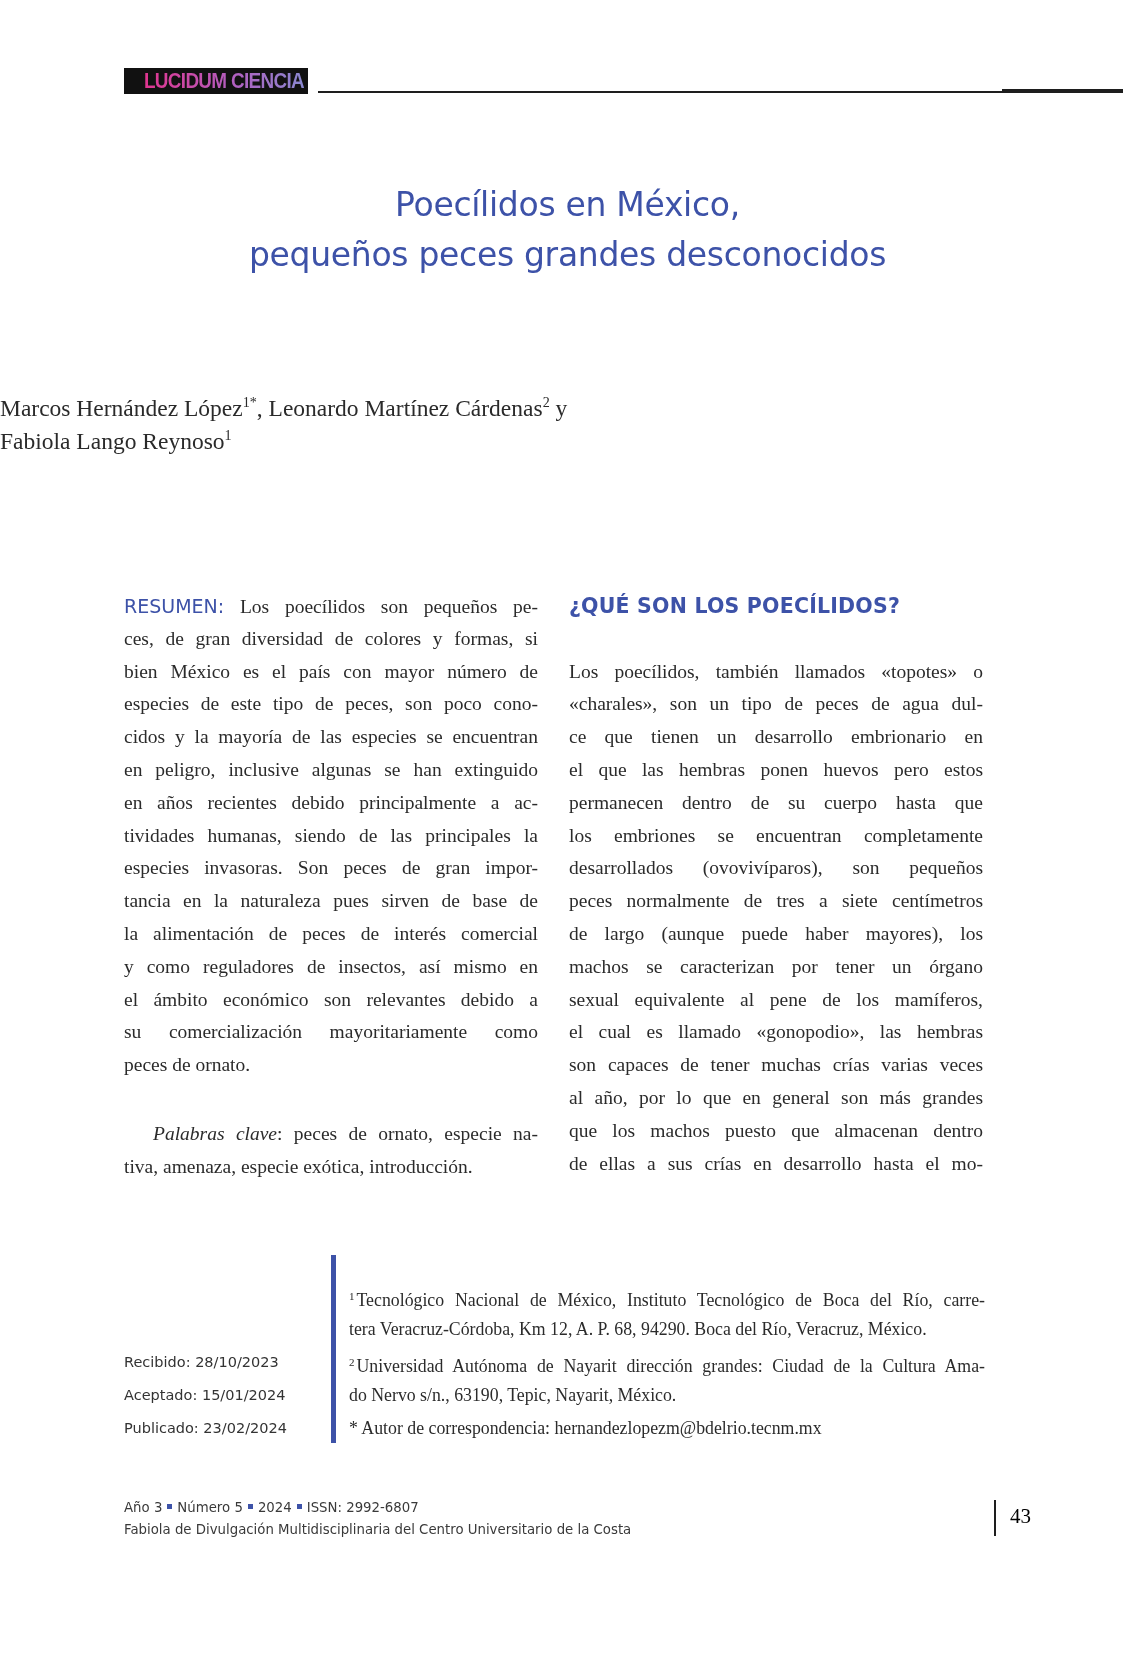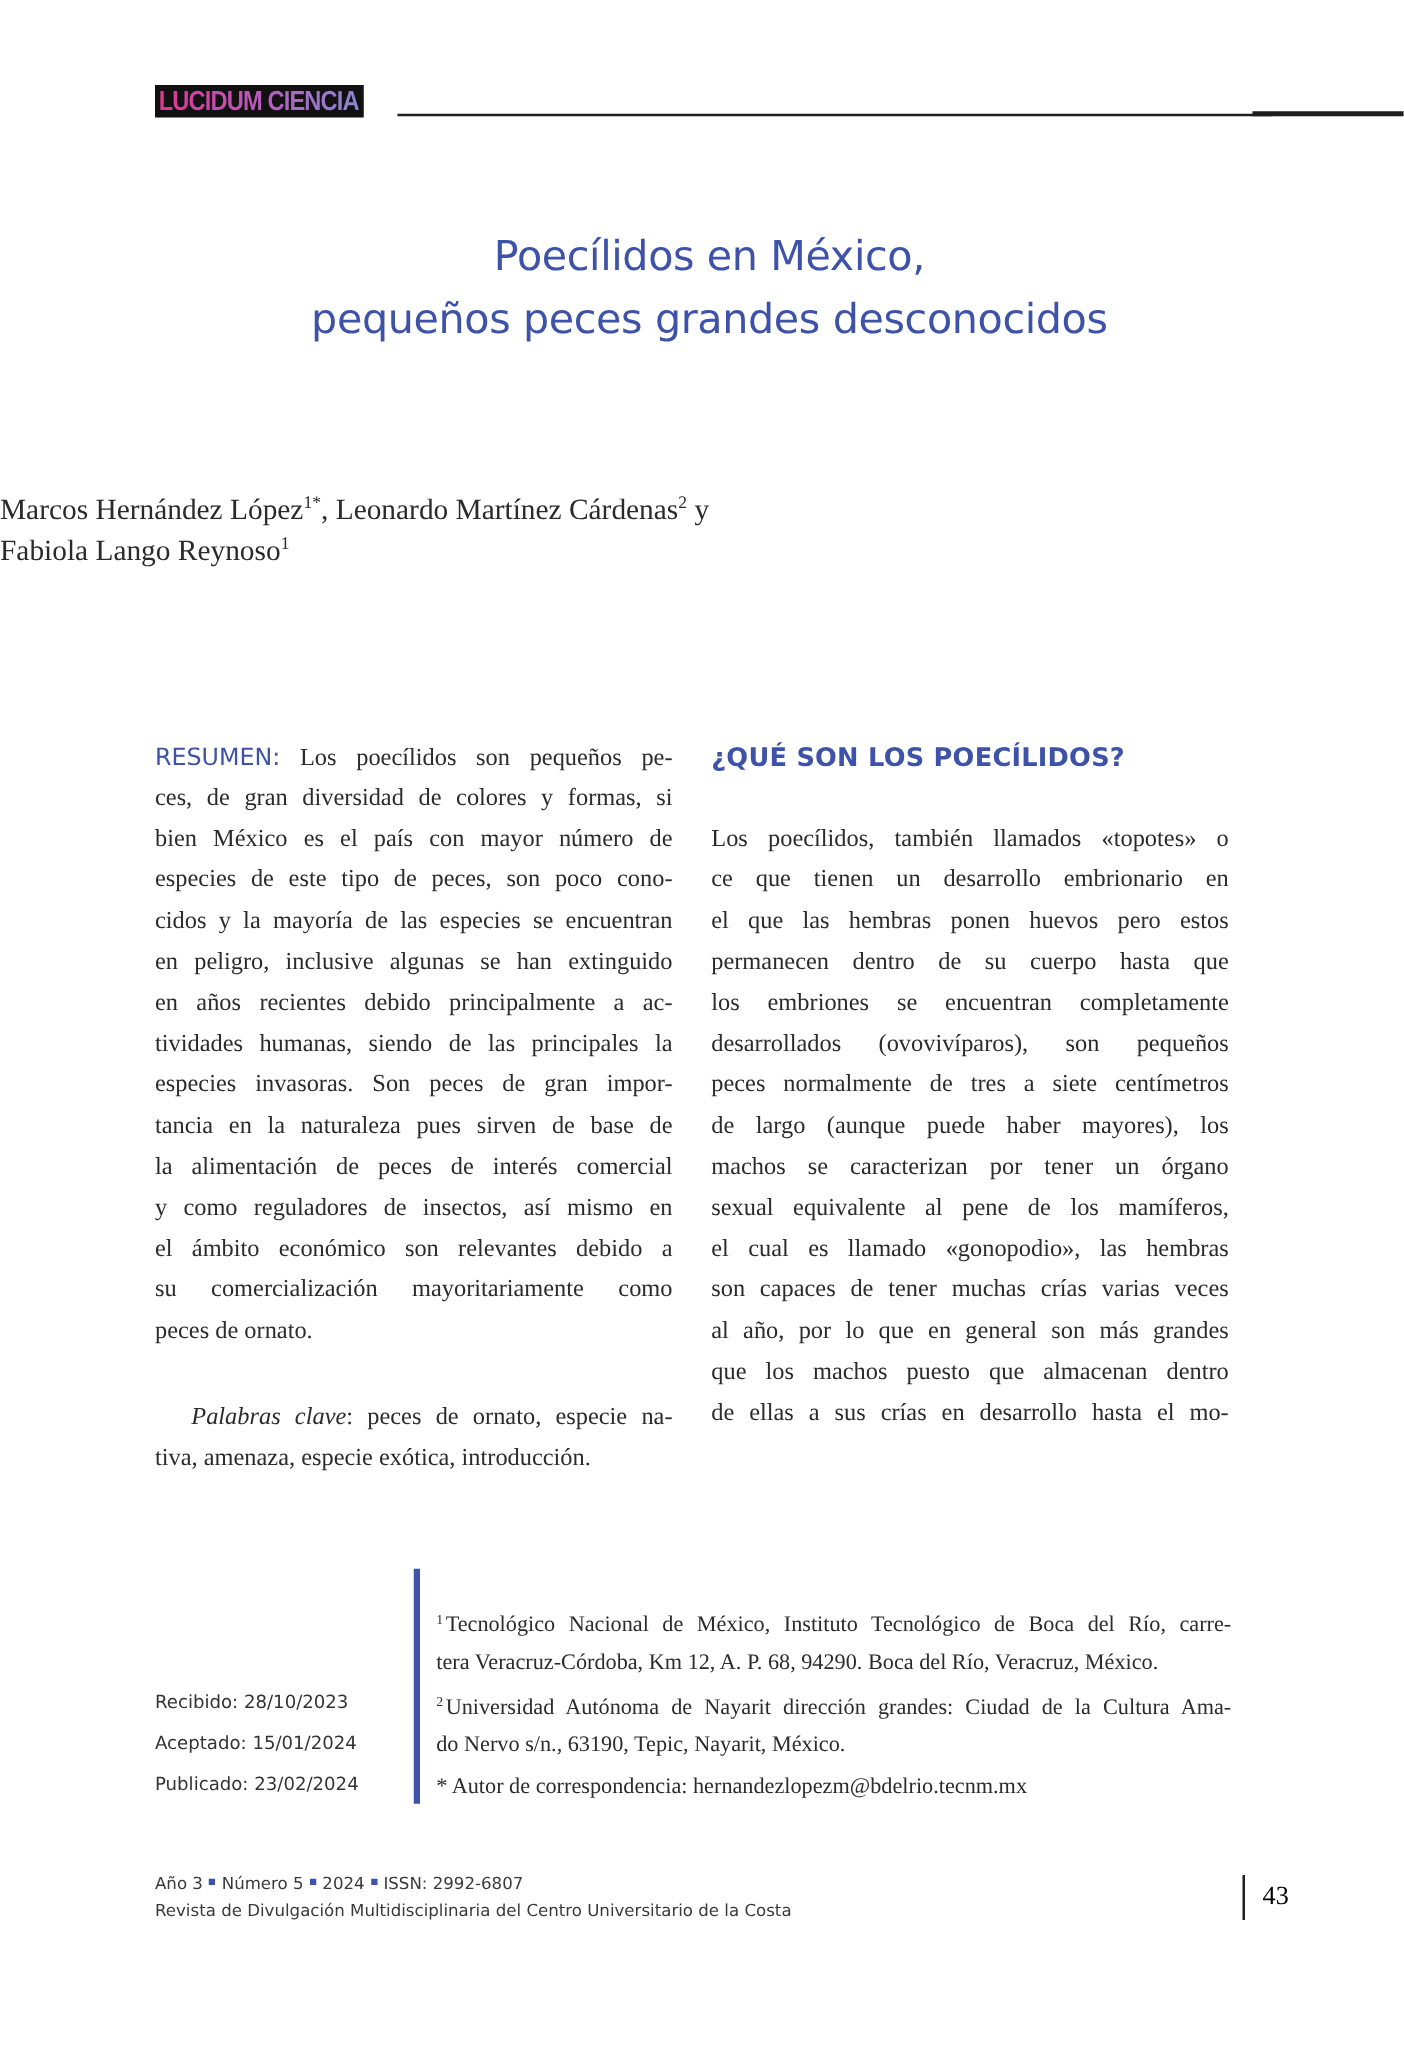--- a/index.html
+++ b/index.html
@@ -4,21 +4,21 @@
 <style>
   html, body { margin: 0; padding: 0; }
   body {
     width: 1123px; height: 1654px; position: relative; background: #ffffff;
     overflow: hidden; color: #2a2a2a;
     font-family: "Liberation Serif", "DejaVu Serif", serif;
   }
 
   
   .brand-box {
-    position: absolute; left: 124px; top: 68px; height: 26px; padding: 0 4px 0 3px;
+    position: absolute; left: 124px; top: 68px; height: 26px; padding: 0 4px 0 20px;
     background: #111111; display: flex; align-items: flex-end;
   }
   .brand-text {
     font-family: "Liberation Sans", "DejaVu Sans", sans-serif; font-weight: bold;
     font-size: 22px; letter-spacing: -0.8px; line-height: 26px;
     transform: scaleX(0.86); transform-origin: left center; display: inline-block;
     background: linear-gradient(90deg, #e0358f 0%, #b35fc0 55%, #8a88d0 100%);
     -webkit-background-clip: text; background-clip: text; color: transparent;
     white-space: nowrap; margin-right: -26px;
   }
@@ -120,20 +120,21 @@
   <span class="line">su comercialización mayoritariamente como</span>
   <span class="line last">peces de ornato.</span>
   <span class="line indent"><em>Palabras clave</em><span>: peces de ornato, especie na-</span></span>
   <span class="line last">tiva, amenaza, especie exótica, introducción.</span>
 </div>
 
 <div class="col col-right">
   <div class="section-head">¿QUÉ SON LOS POECÍLIDOS?</div>
   <div class="spacer"></div>
   <span class="line">Los poecílidos, también llamados «topotes» o</span>
+  <span class="line">«charales», son un tipo de peces de agua dul-</span>
   <span class="line">ce que tienen un desarrollo embrionario en</span>
   <span class="line">el que las hembras ponen huevos pero estos</span>
   <span class="line">permanecen dentro de su cuerpo hasta que</span>
   <span class="line">los embriones se encuentran completamente</span>
   <span class="line">desarrollados (ovovivíparos), son pequeños</span>
   <span class="line">peces normalmente de tres a siete centímetros</span>
   <span class="line">de largo (aunque puede haber mayores), los</span>
   <span class="line">machos se caracterizan por tener un órgano</span>
   <span class="line">sexual equivalente al pene de los mamíferos,</span>
   <span class="line">el cual es llamado «gonopodio», las hembras</span>
@@ -155,16 +156,16 @@
 <div class="dates">
   <span class="d">Recibido: 28/10/2023</span>
   <span class="d">Aceptado: 15/01/2024</span>
   <span class="d">Publicado: 23/02/2024</span>
 </div>
 
 <div class="footer-info">
   <div>
     <span>Año 3</span><span class="sq"></span><span>Número 5</span><span class="sq"></span><span>2024</span><span class="sq"></span><span>ISSN: 2992-6807</span>
   </div>
-  <div>Revista de Divulgación Multidisciplinaria del Centro Universitario de la Costa</div>
+  <div>Fabiola de Divulgación Multidisciplinaria del Centro Universitario de la Costa</div>
 </div>
 <div class="page-rule"></div>
 <div class="page-num">43</div>
 
 </body></html>

